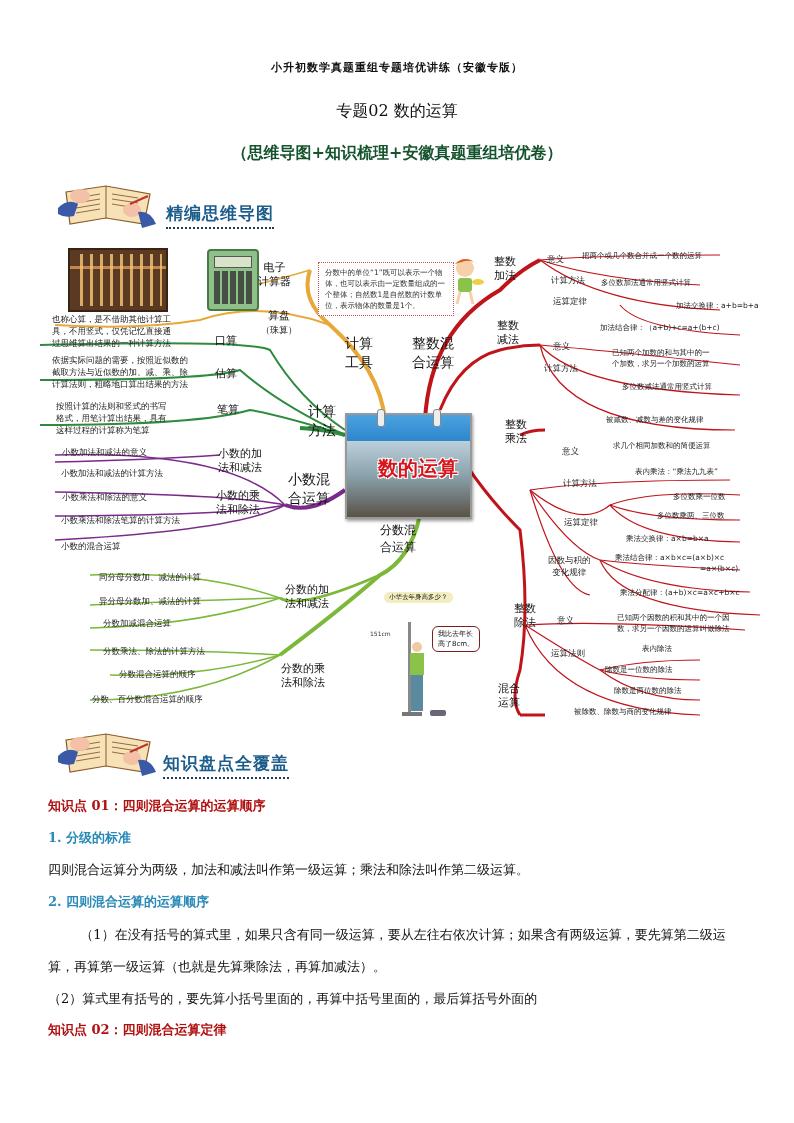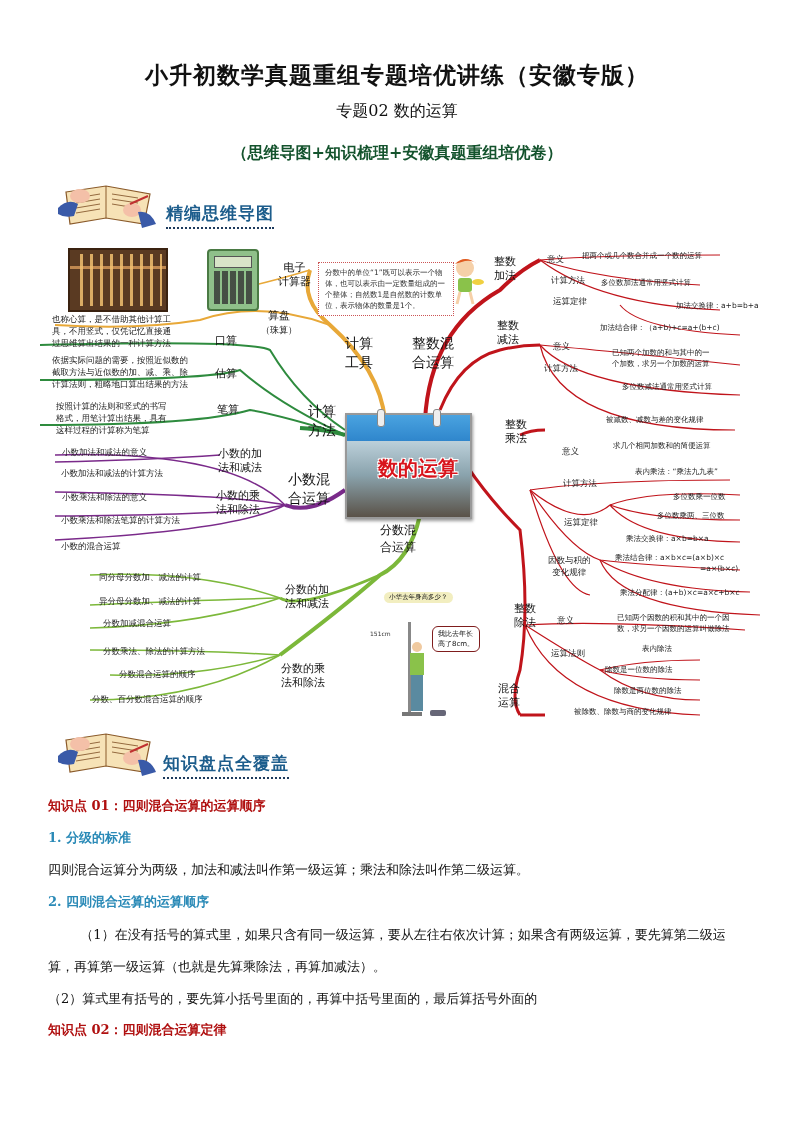--- a/index.html
+++ b/index.html
@@ -1,19 +1,19 @@
 <!DOCTYPE html>
 <html><head>
 <meta charset="utf-8">
 <style>
   html, body { margin:0; padding:0; background:#ffffff; }
   body { width:794px; height:1123px; position:relative; overflow:hidden;
          font-family:"DejaVu Sans","Liberation Sans",sans-serif; color:#111; }
   .abs { position:absolute; }
-  .title1 { left:0; width:794px; top:60px; text-align:center; font-size:23px; font-weight:bold;
+  .title1 { left:0; width:794px; top:60px; text-align:center; font-size:11px; font-weight:bold;
             font-family:"DejaVu Serif","Liberation Serif",serif; letter-spacing:1px; }
   .title2 { left:0; width:794px; top:101px; text-align:center; font-size:16px;
             font-family:"DejaVu Serif","Liberation Serif",serif; }
   .title3 { left:0; width:794px; top:143px; text-align:center; font-size:16px; font-weight:bold;
             color:#14532d; font-family:"DejaVu Serif","Liberation Serif",serif; }
   .sec-title { font-size:17px; color:#1d5d8c; font-weight:bold; letter-spacing:1px;
                font-family:"DejaVu Serif","Liberation Serif",serif;
                border-bottom:2px dotted #1d3a5c; padding-bottom:2px; }
   .mm { font-size:8.5px; line-height:12px; color:#222; white-space:nowrap; }
   .mm-s { font-size:7.5px; line-height:11px; color:#222; white-space:nowrap; }
@@ -118,21 +118,21 @@
 
 <div class="abs" style="left:68px;top:248px;width:96px;height:60px;background:#5a3a22;border:2px solid #3a2210;">
   <div style="position:absolute;left:0;right:0;top:16px;height:3px;background:#c08850;"></div>
   <div style="position:absolute;inset:4px;background:repeating-linear-gradient(90deg,transparent 0 6px,#f2c070 6px 9px,transparent 9px 10px);opacity:0.85;"></div>
 </div>
 <div class="abs" style="left:207px;top:249px;width:48px;height:58px;background:#8fc08a;border:2px solid #4a7a44;border-radius:4px;">
   <div style="position:absolute;left:5px;right:5px;top:5px;height:10px;background:#d8e4c8;border:1px solid #555;"></div>
   <div style="position:absolute;left:5px;right:5px;top:20px;bottom:5px;background:repeating-linear-gradient(90deg,#333 0 6px,transparent 6px 8px);opacity:0.8;"></div>
 </div>
 
-<div class="abs node" style="left:278px;top:261px;">
+<div class="abs node" style="left:258px;top:261px;">
   <div>电子</div>
   <div>计算器</div>
 </div>
 <div class="abs node" style="left:261px;top:309px;">
   <div>算盘</div>
   <div style="font-size:9px;">（珠算）</div>
 </div>
 <div class="abs main" style="left:345px;top:334px;">
   <div>计算</div>
   <div>工具</div>

